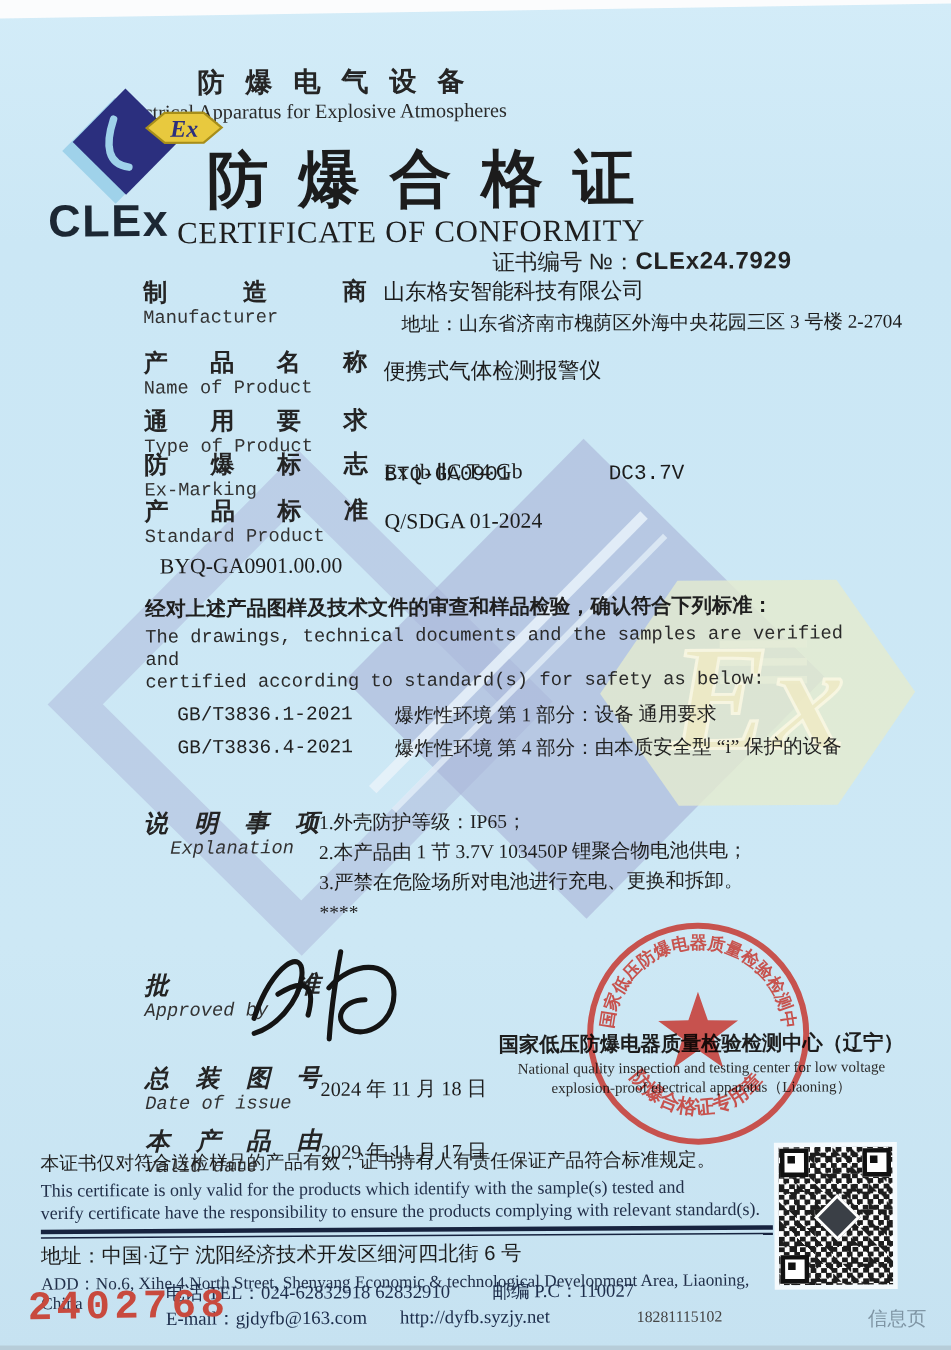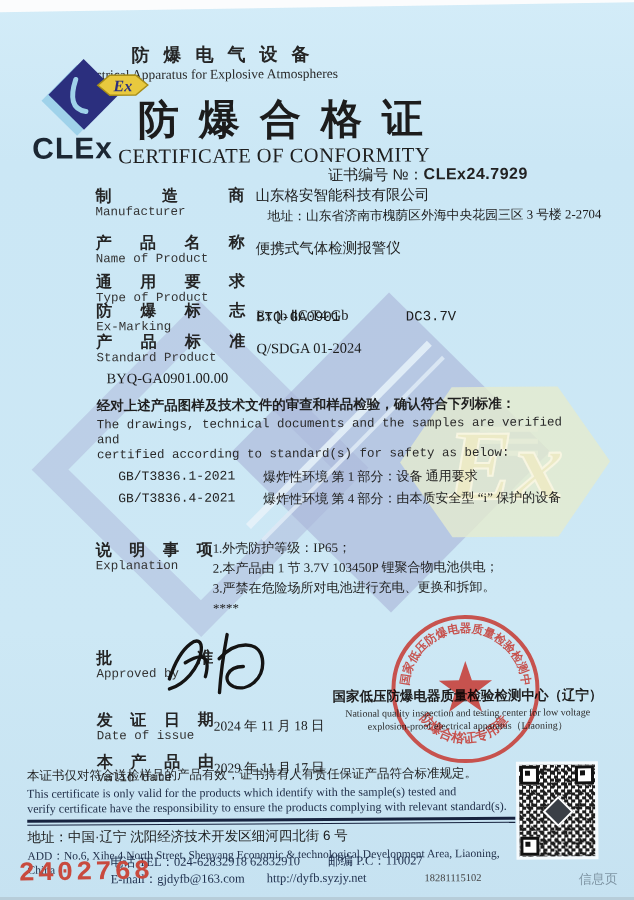--- a/index.html
+++ b/index.html
@@ -30,21 +30,21 @@
     font-family:"Liberation Serif",serif;letter-spacing:.5px;}
   .certno{position:absolute;top:166px;left:330px;width:280px;font-size:15px;color:#222;text-align:left;}
   .certno .no{font-weight:bold;font-size:16px;font-family:"Liberation Sans",sans-serif;letter-spacing:.5px;}
 
   
   .frow{position:absolute;left:97px;display:flex;align-items:flex-start;z-index:1;}
   .lbl{width:150px;flex:0 0 150px;}
   .lbl-cn{font-size:16px;font-weight:bold;color:#242424;text-align:justify;text-align-last:justify;
     letter-spacing:1px;line-height:17px;}
   .lbl-en{font-size:12.5px;color:#333;font-family:"Liberation Mono",monospace;line-height:15px;margin-top:1px;}
-  .lbl-sm{width:118px;flex:0 0 118px;}
+  .lbl-sm{width:118px;flex:0 0 118px;font-style:italic;}
   .val{margin-left:10px;font-size:14.5px;color:#1c1c1c;font-family:"Liberation Serif",serif;line-height:19px;}
   .val .code{font-family:"Liberation Mono",monospace;font-size:14px;}
   .val2{font-size:12.8px;margin-top:2px;margin-left:12px;}
   .val-gap{display:inline-block;margin-left:62px;margin-top:28px;}
 
   
   .intro{position:absolute;left:97px;top:396px;width:480px;z-index:1;}
   .intro-cn{font-size:13.5px;font-weight:bold;color:#1f1f1f;}
   .intro-en{font-size:12.5px;color:#2a2a2a;font-family:"Liberation Mono",monospace;line-height:15px;margin-top:3px;}
   .std{position:absolute;left:118px;z-index:1;display:flex;font-size:13px;color:#222;}
@@ -197,21 +197,21 @@
     <div class="code">GB/T3836.1-2021</div>
     <div class="desc">爆炸性环境 第 1 部分：设备 通用要求</div>
   </div>
   <div class="std" style="top:490px">
     <div class="code">GB/T3836.4-2021</div>
     <div class="desc">爆炸性环境 第 4 部分：由本质安全型 “i” 保护的设备</div>
   </div>
 
   <div class="expl-label lbl lbl-sm">
     <div class="lbl-cn">说明事项</div>
-    <div class="lbl-en" style="">Explanation</div>
+    <div class="lbl-en" style="text-align:center">Explanation</div>
   </div>
   <div class="expl-items">
     <div>1.外壳防护等级：IP65；</div>
     <div>2.本产品由 1 节 3.7V 103450P 锂聚合物电池供电；</div>
     <div>3.严禁在危险场所对电池进行充电、更换和拆卸。</div>
     <div>****</div>
   </div>
 
   <div class="appr-label lbl lbl-sm">
     <div class="lbl-cn">批准</div>
@@ -240,21 +240,21 @@
     <path id="stampArcBottom" d="M 37 102 A 54 54 0 0 0 135 102" fill="none"></path>
     <text font-size="11.5" fill="#c63d36" font-weight="bold">
       <textPath href="#stampArcTop" startOffset="2%">国家低压防爆电器质量检验检测中心</textPath>
     </text>
     <text font-size="13" fill="#c63d36" font-weight="bold">
       <textPath href="#stampArcBottom" startOffset="6%">防爆合格证专用章</textPath>
     </text>
   </svg>
 
   <div class="drow-label lbl lbl-sm" style="top:710px">
-    <div class="lbl-cn">发证日期</div>
+    <div class="lbl-cn">总装图号</div>
     <div class="lbl-en">Date of issue</div>
   </div>
   <div class="drow-val" style="top:717px">2024 年 11 月 18 日</div>
 
   <div class="drow-label lbl lbl-sm" style="top:752px">
     <div class="lbl-cn">本产品由</div>
     <div class="lbl-en">Valid date</div>
   </div>
   <div class="drow-val" style="top:759px">2029 年 11 月 17 日</div>
 

